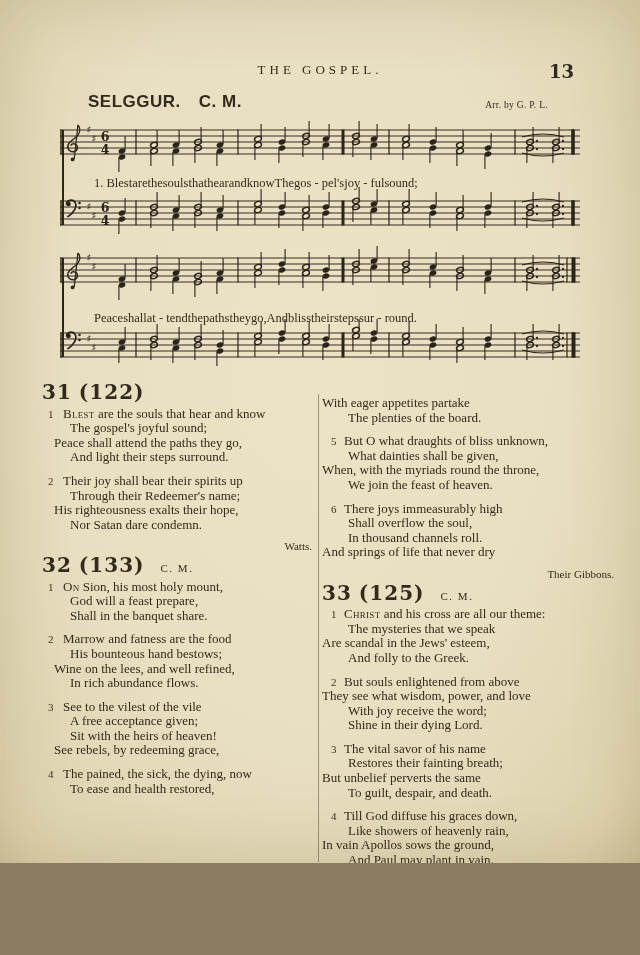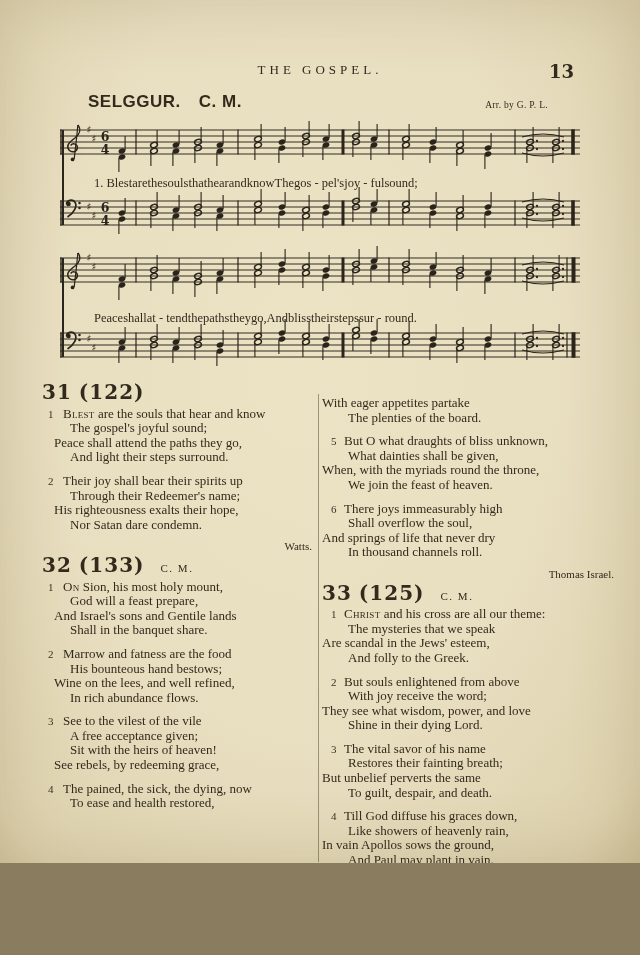--- a/index.html
+++ b/index.html
@@ -489,21 +489,20 @@
         <div class="vline num"><span class="snum">2</span><span class="ltext">Their joy shall bear their spirits up</span></div>
         <div class="vline ind"><span class="ltext">Through their Redeemer's name;</span></div>
         <div class="vline"><span class="ltext">His righteousness exalts their hope,</span></div>
         <div class="vline ind"><span class="ltext">Nor Satan dare condemn.</span></div>
       </div>
       <div class="attrib">Watts.</div>
       <div class="hymn-head"><span class="hnum">32</span><span class="halt">(133)</span><span class="hmeter">C. M.</span></div>
       <div class="stanza">
         <div class="vline num"><span class="snum">1</span><span class="lead">On</span><span class="ltext"> Sion, his most holy mount,</span></div>
         <div class="vline ind"><span class="ltext">God will a feast prepare,</span></div>
-        <div class="vline"><span class="ltext">And Israel's sons and Gentile lands</span></div>
         <div class="vline ind"><span class="ltext">Shall in the banquet share.</span></div>
       </div>
       <div class="stanza">
         <div class="vline num"><span class="snum">2</span><span class="ltext">Marrow and fatness are the food</span></div>
         <div class="vline ind"><span class="ltext">His bounteous hand bestows;</span></div>
         <div class="vline"><span class="ltext">Wine on the lees, and well refined,</span></div>
         <div class="vline ind"><span class="ltext">In rich abundance flows.</span></div>
       </div>
       <div class="stanza">
         <div class="vline num"><span class="snum">3</span><span class="ltext">See to the vilest of the vile</span></div>
@@ -523,35 +522,35 @@
       </div>
       <div class="stanza">
         <div class="vline num"><span class="snum">5</span><span class="ltext">But O what draughts of bliss unknown,</span></div>
         <div class="vline ind"><span class="ltext">What dainties shall be given,</span></div>
         <div class="vline"><span class="ltext">When, with the myriads round the throne,</span></div>
         <div class="vline ind"><span class="ltext">We join the feast of heaven.</span></div>
       </div>
       <div class="stanza">
         <div class="vline num"><span class="snum">6</span><span class="ltext">There joys immeasurably high</span></div>
         <div class="vline ind"><span class="ltext">Shall overflow the soul,</span></div>
+        <div class="vline ind"><span class="ltext">In thousand channels roll.</span></div>
         <div class="vline"><span class="ltext">And springs of life that never dry</span></div>
-        <div class="vline ind"><span class="ltext">In thousand channels roll.</span></div>
-      </div>
-      <div class="attrib">Thomas Israel.</div>
+      </div>
+      <div class="attrib">Their Gibbons.</div>
       <div class="hymn-head"><span class="hnum">33</span><span class="halt">(125)</span><span class="hmeter">C. M.</span></div>
       <div class="stanza">
         <div class="vline num"><span class="snum">1</span><span class="lead">Christ</span><span class="ltext"> and his cross are all our theme:</span></div>
         <div class="vline ind"><span class="ltext">The mysteries that we speak</span></div>
         <div class="vline"><span class="ltext">Are scandal in the Jews' esteem,</span></div>
         <div class="vline ind"><span class="ltext">And folly to the Greek.</span></div>
       </div>
       <div class="stanza">
         <div class="vline num"><span class="snum">2</span><span class="ltext">But souls enlightened from above</span></div>
+        <div class="vline"><span class="ltext">They see what wisdom, power, and love</span></div>
         <div class="vline ind"><span class="ltext">With joy receive the word;</span></div>
-        <div class="vline"><span class="ltext">They see what wisdom, power, and love</span></div>
         <div class="vline ind"><span class="ltext">Shine in their dying Lord.</span></div>
       </div>
       <div class="stanza">
         <div class="vline num"><span class="snum">3</span><span class="ltext">The vital savor of his name</span></div>
         <div class="vline ind"><span class="ltext">Restores their fainting breath;</span></div>
         <div class="vline"><span class="ltext">But unbelief perverts the same</span></div>
         <div class="vline ind"><span class="ltext">To guilt, despair, and death.</span></div>
       </div>
       <div class="stanza">
         <div class="vline num"><span class="snum">4</span><span class="ltext">Till God diffuse his graces down,</span></div>

